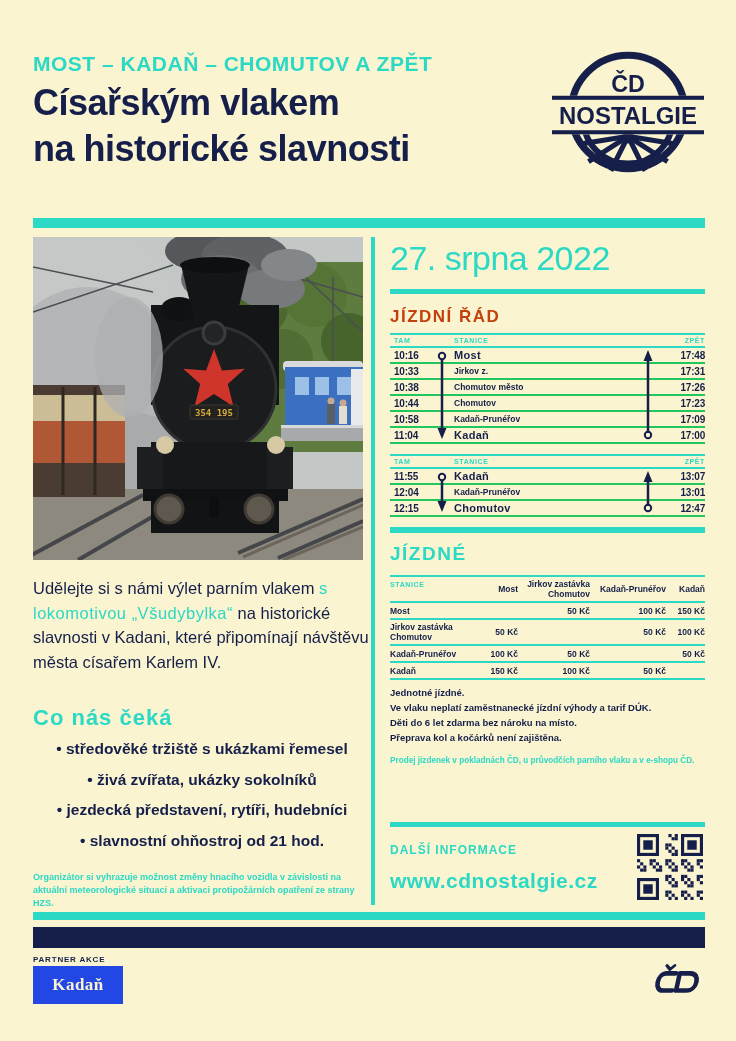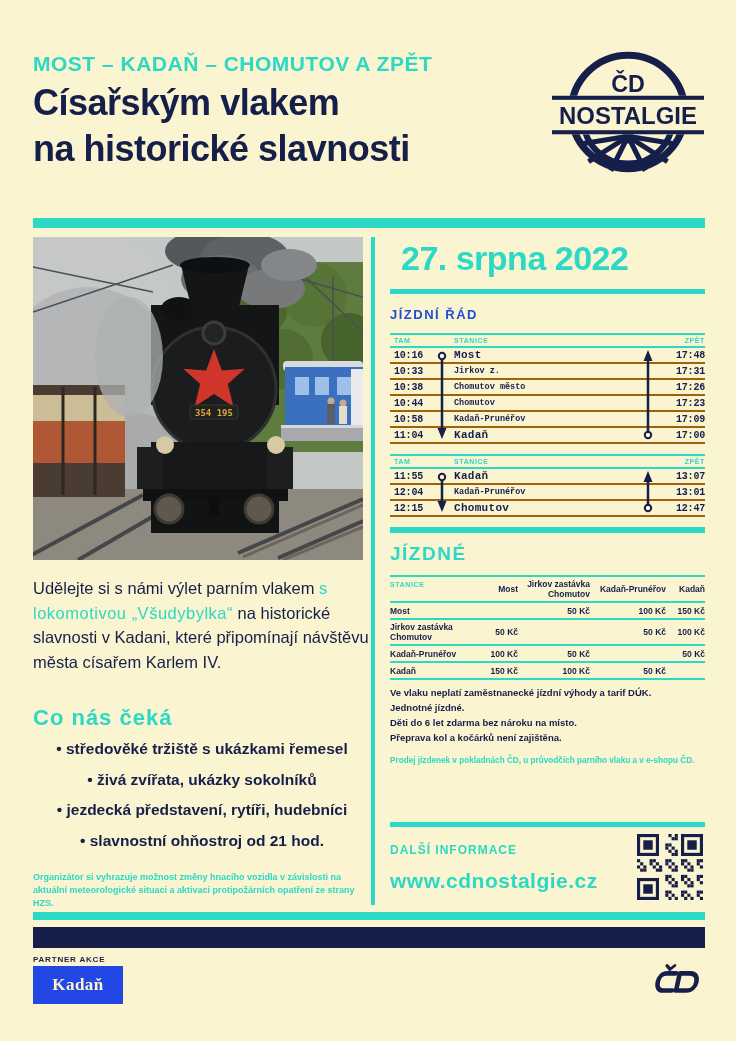--- a/index.html
+++ b/index.html
@@ -19,26 +19,26 @@
   .header-bar { position:absolute; left:33px; top:218px; width:672px; height:10px; background:#2BD9C4; }
 
   
   .photo { position:absolute; left:33px; top:237px; width:330px; height:323px; overflow:hidden; }
 
   
   .v-divider { position:absolute; left:371px; top:237px; width:4px; height:668px; background:#2BD9C4; }
 
   
   .rcol { position:absolute; left:390px; top:237px; width:315px; height:668px; }
-  .date-big { position:absolute; left:11px; top:2px; font-size:34px; font-weight:700; color:#2BD9C4; letter-spacing:-.5px; }
+  .date-big { position:absolute; left:0; top:2px; font-size:34px; font-weight:400; color:#2BD9C4; letter-spacing:-.5px; }
   .date-rule { position:absolute; left:0; top:52px; width:315px; height:5px; background:#2BD9C4; }
-  .jr-heading { position:absolute; left:0; top:70px; font-size:13px; font-weight:800; color:#1d4ed8; letter-spacing:1.5px; }
+  .jr-heading { position:absolute; left:0; top:70px; font-size:17px; font-weight:800; color:#c2410c; letter-spacing:1.5px; }
 
   .tt { position:absolute; left:0; width:315px; border-top:2px solid #2BD9C4; }
-  .tt-row { display:grid; grid-template-columns:36px 28px 1fr 26px 54px; align-items:center; border-bottom:2px solid #a16207;font-family:Liberation Mono, monospace; }
+  .tt-row { display:grid; grid-template-columns:36px 28px 1fr 26px 54px; align-items:center; border-bottom:2px solid #22c55e; }
   .tt-head { height:13px; font-size:7px; font-weight:bold; color:#2BD9C4; letter-spacing:.6px; border-bottom:2px solid #2BD9C4; display:grid; grid-template-columns:36px 28px 1fr 26px 54px; align-items:center; }
   .tt-data { height:16px; }
   .tt time,.t-time { font-size:10px; font-weight:bold; letter-spacing:-.2px; }
   .t-zpet { text-align:right; }
   .st-major { font-size:11px; font-weight:800; letter-spacing:.3px; }
   .st-minor { font-size:8.5px; font-weight:bold; }
   .tt-arrow { position:absolute; top:0; width:12px; pointer-events:none; }
 
   .thick-bar { position:absolute; left:0; top:290px; width:315px; height:6px; background:#2BD9C4; }
   .jizdne-heading { position:absolute; left:0; top:306px; font-size:19px; font-weight:800; color:#2BD9C4; letter-spacing:1.5px; }
@@ -345,22 +345,22 @@
       <div class="fare-row r17">
         <div>Kadaň</div>
           <div>150 Kč</div>
           <div>100 Kč</div>
           <div>50 Kč</div>
           <div></div>
       </div>
     </div>
 
     <div class="fare-notes">
+      <div>Jednotné jízdné.</div>
       <div>Ve vlaku neplatí zaměstnanecké jízdní výhody a tarif DÚK.</div>
-      <div>Jednotné jízdné.</div>
       <div>Děti do 6 let zdarma bez nároku na místo.</div>
       <div>Přeprava kol a kočárků není zajištěna.</div>
     </div>
     <div class="sales-note">Prodej jízdenek v pokladnách ČD, u průvodčích parního vlaku a v e-shopu ČD.</div>
 
     <div class="info-rule"></div>
     <div class="info-heading">DALŠÍ INFORMACE</div>
     <div class="website">www.cdnostalgie.cz</div>
     <svg class="qr" id="qr-svg" viewBox="0 0 63 63">
         <rect x="30" y="0" width="3" height="3" fill="#151F4A"></rect>

